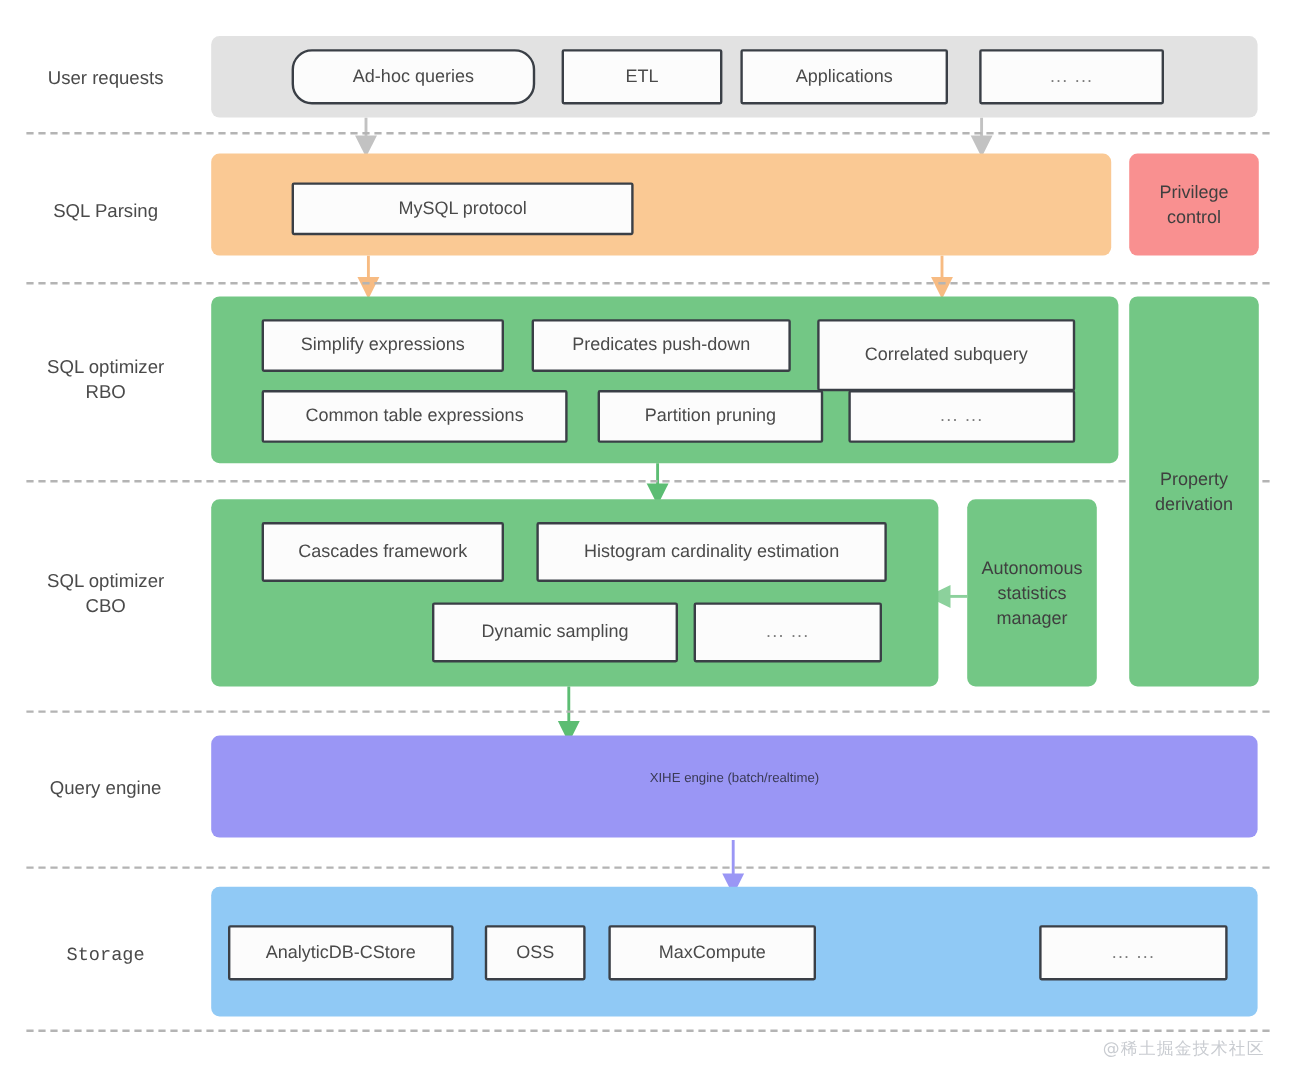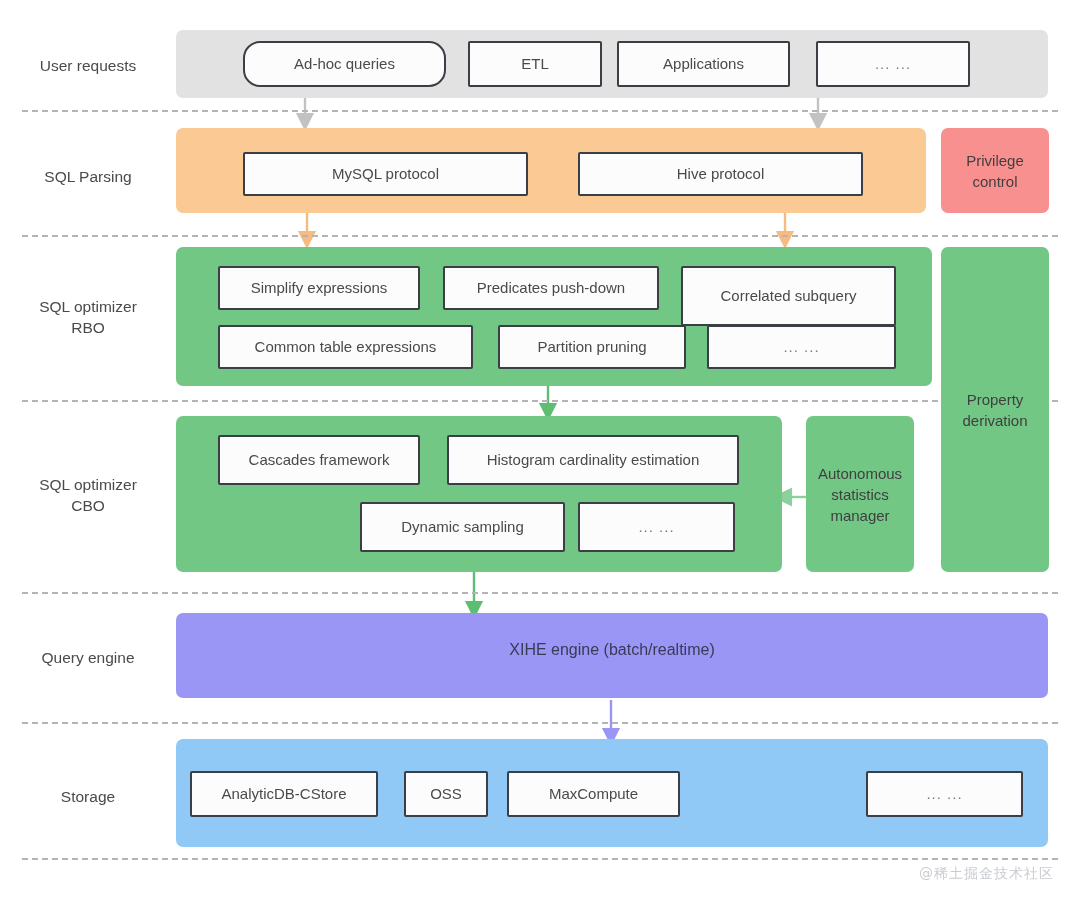--- a/index.html
+++ b/index.html
@@ -150,21 +150,20 @@
   <div class="row-label" style="top:55px;">User requests</div>
   <div class="band band-gray" style="left:176px; top:30px; width:872px; height:68px;"></div>
   <div class="node" style="left:243px; top:41px; width:203px; height:46px;border-radius:17px;">Ad-hoc queries</div>
   <div class="node" style="left:468px; top:41px; width:134px; height:46px;">ETL</div>
   <div class="node" style="left:617px; top:41px; width:173px; height:46px;">Applications</div>
   <div class="node ellipsis" style="left:816px; top:41px; width:154px; height:46px;">... ...</div>
 
   <div class="row-label" style="top:166px;">SQL Parsing</div>
   <div class="band band-orange" style="left:176px; top:128px; width:750px; height:85px;"></div>
   <div class="node" style="left:243px; top:152px; width:285px; height:44px;">MySQL protocol</div>
-  <div class="node" style="left:578px; top:152px; width:285px; height:44px;">Hive protocol</div>
   <div class="panel band-pink" style="left:941px; top:128px; width:108px; height:85px;">Privilege
 control</div>
 
   <div class="row-label" style="top:296px;">SQL optimizer
 RBO</div>
   <div class="band band-green" style="left:176px; top:247px; width:756px; height:139px;"></div>
 
   <div class="node" style="left:218px; top:266px; width:202px; height:44px;">Simplify expressions</div>
   <div class="node" style="left:443px; top:266px; width:216px; height:44px;">Predicates push-down</div>
   <div class="node" style="left:681px; top:266px; width:215px; height:60px;">Correlated subquery</div>
@@ -185,23 +184,23 @@
 
   <div class="node" style="left:360px; top:502px; width:205px; height:50px;">Dynamic sampling</div>
   <div class="node ellipsis" style="left:578px; top:502px; width:157px; height:50px;">... ...</div>
 
   <div class="panel band-green" style="left:806px; top:416px; width:108px; height:156px;">Autonomous
 statistics
 manager</div>
 
   <div class="row-label" style="top:647px;">Query engine</div>
   <div class="band band-purple" style="left:176px; top:613px; width:872px; height:85px;"></div>
-  <div class="panel" style="left:176px; top:613px; width:872px; height:72px; color:#3a3a56; font-size:16px;">XIHE engine (batch/realtime)</div>
-
-  <div class="row-label" style="top:786px;">Storage</div>
+  <div class="panel" style="left:176px; top:613px; width:872px; height:72px; color:#3a3a56; font-size:11px;">XIHE engine (batch/realtime)</div>
+
+  <div class="row-label" style="top:786px;font-family:Liberation Mono, monospace;">Storage</div>
   <div class="band band-blue" style="left:176px; top:739px; width:872px; height:108px;"></div>
   <div class="node" style="left:190px; top:771px; width:188px; height:46px;">AnalyticDB-CStore</div>
   <div class="node" style="left:404px; top:771px; width:84px; height:46px;">OSS</div>
   <div class="node" style="left:507px; top:771px; width:173px; height:46px;">MaxCompute</div>
   <div class="node ellipsis" style="left:866px; top:771px; width:157px; height:46px;">... ...</div>
 
   <div class="watermark">@稀土掘金技术社区</div>
 
 </div>
 

